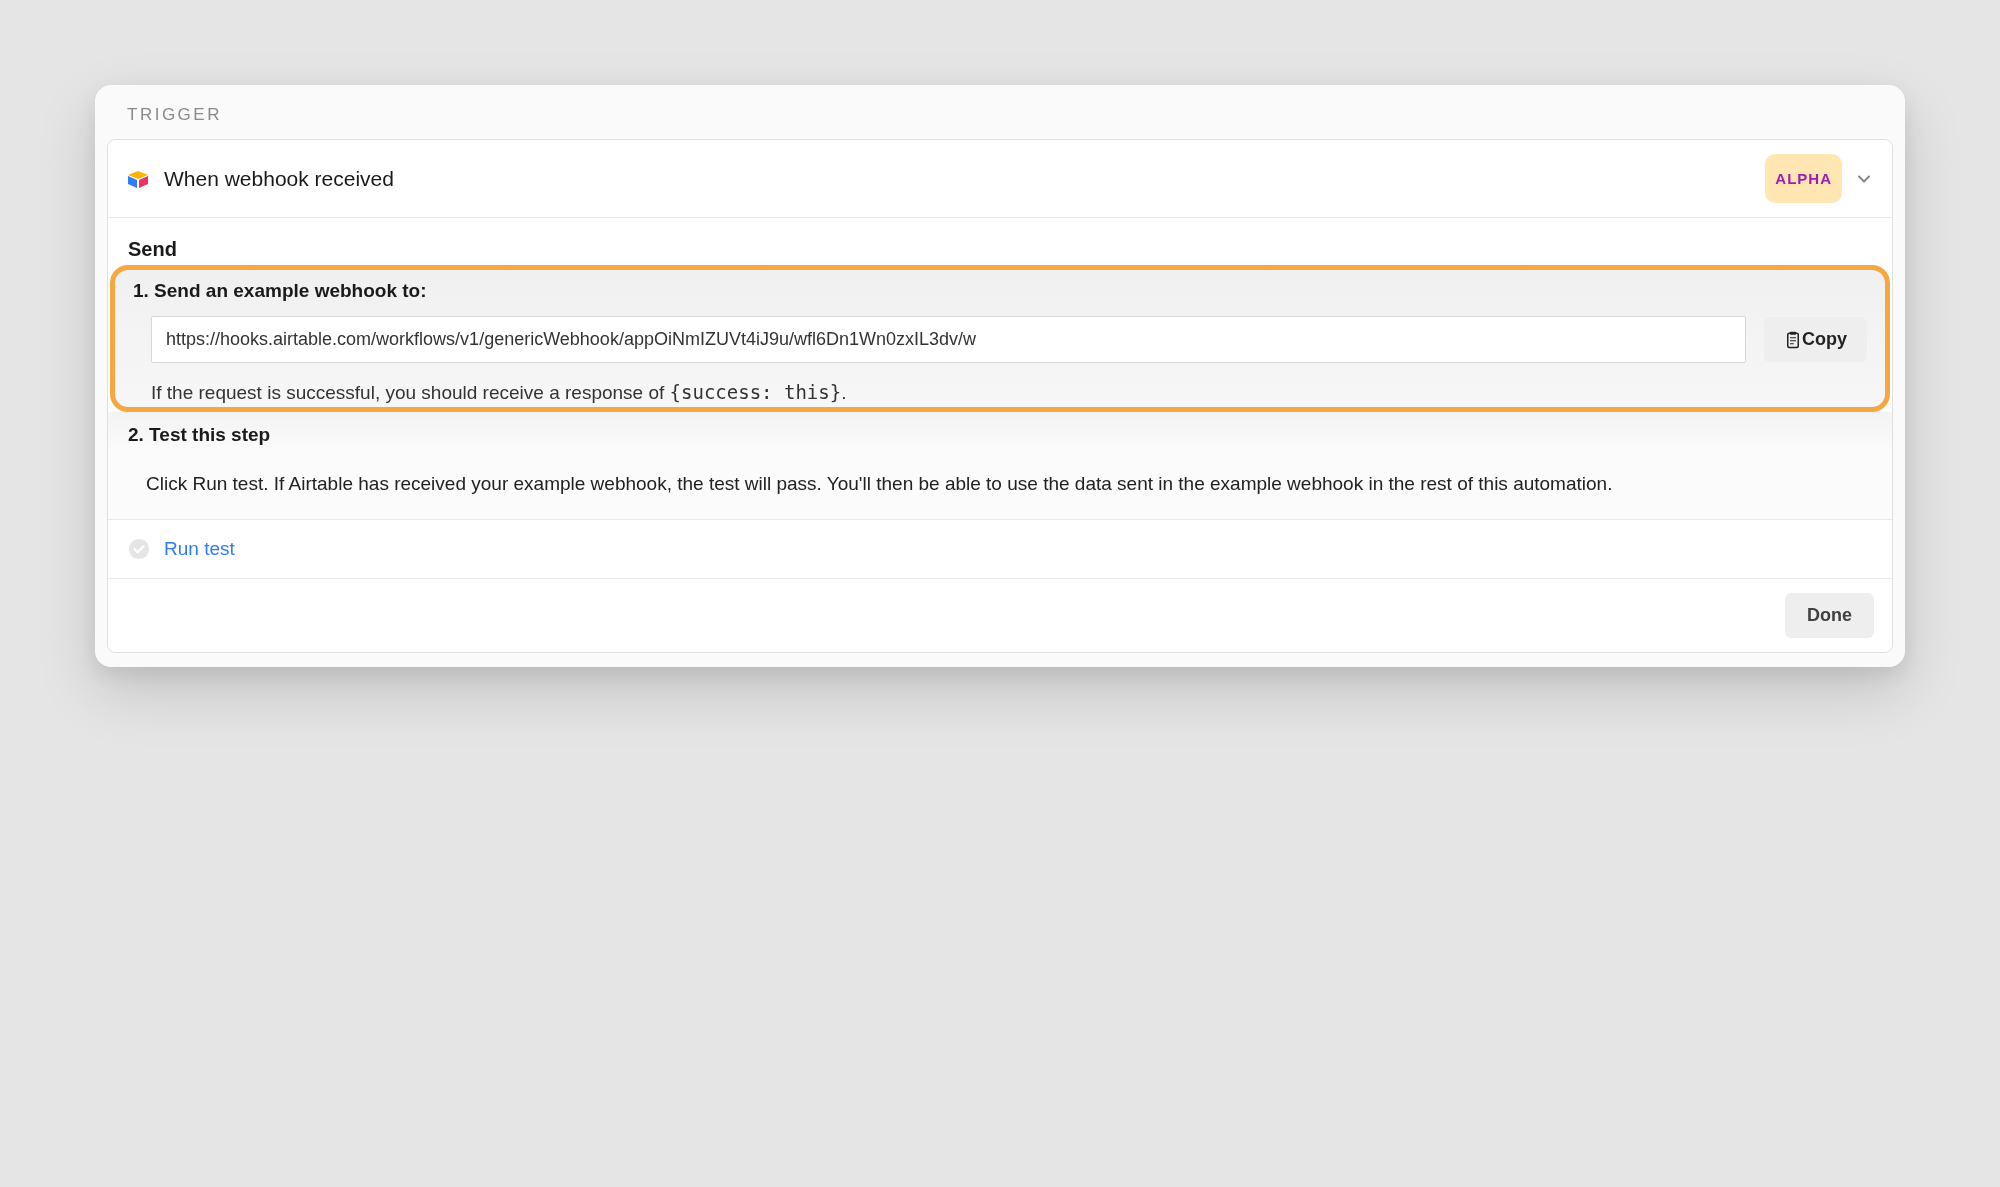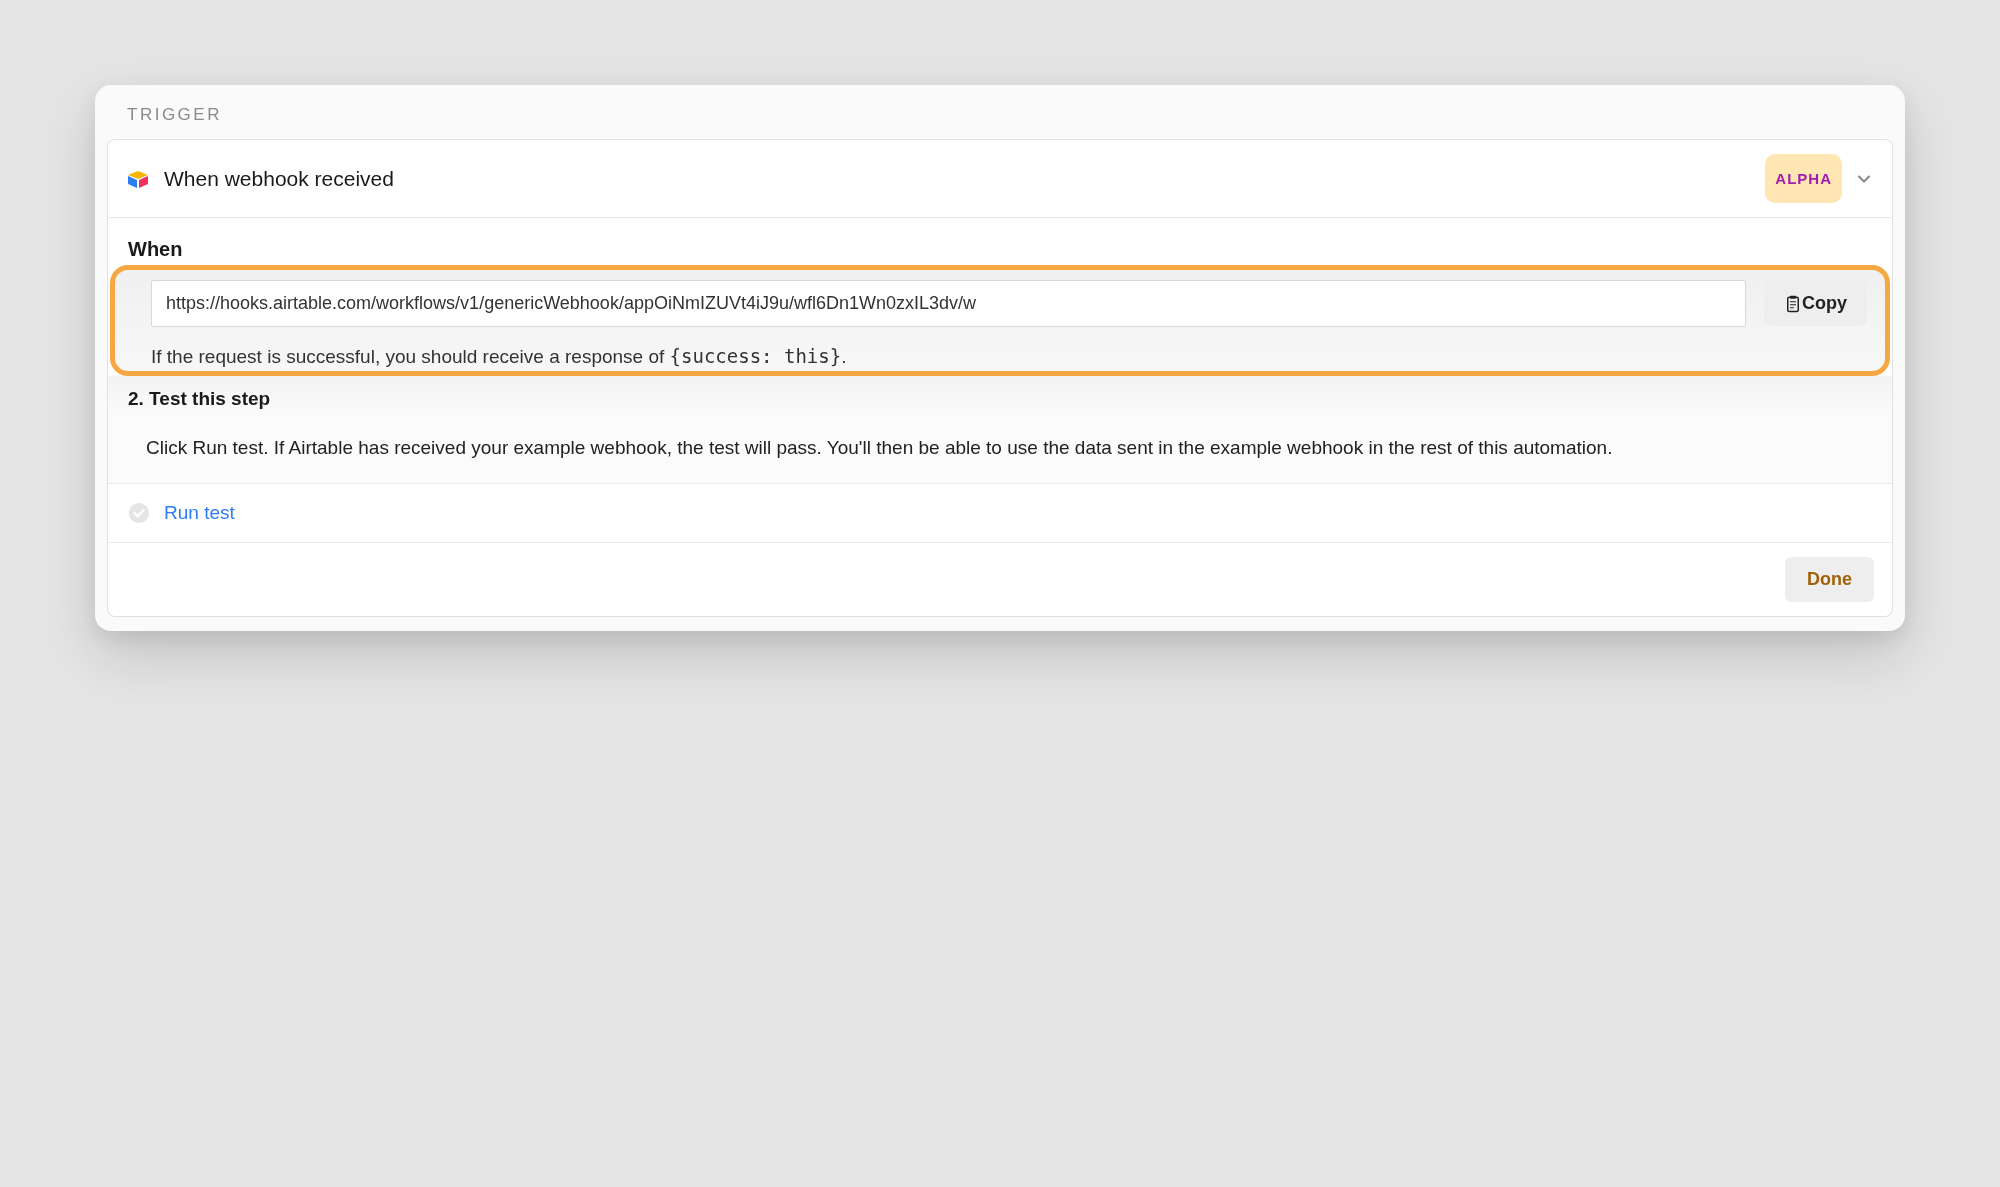--- a/index.html
+++ b/index.html
@@ -170,21 +170,21 @@
       padding: 14px 18px;
     }
     .done-btn {
       background: #eee;
       border: none;
       border-radius: 6px;
       padding: 12px 22px;
       font-size: 18px;
       font-weight: 600;
       cursor: pointer;
-      color: #a16207;
+      color: #404040;
       text-align: right;
     }
     .panel-bottom-spacer {
       height: 14px;
     }
   </style>
 </head>
 <body>
 
 <div class="panel">
@@ -200,23 +200,24 @@
         <polygon points="13,13 22,9 22,17 13,21" fill="#ef3061"></polygon>
       </svg>
       <div class="trigger-title">When webhook received</div>
       <span class="badge">ALPHA</span>
       <svg class="chevron" viewBox="0 0 24 24" fill="none" stroke="currentColor" stroke-width="2.5" stroke-linecap="round" stroke-linejoin="round">
         <polyline points="6 9 12 15 18 9"></polyline>
       </svg>
     </div>
 
     <div class="setup-section">
-      <div class="setup-heading">When</div>
+      <div class="setup-heading">Send</div>
 
       <div class="highlight-box">
+        <div class="step-title">1. Send an example webhook to:</div>
         <div class="url-row">
           <input type="text" class="url-input" readonly="" value="https://hooks.airtable.com/workflows/v1/genericWebhook/appOiNmIZUVt4iJ9u/wfl6Dn1Wn0zxIL3dv/w" style="">
           <button class="copy-btn">
             <svg class="clipboard-icon" viewBox="0 0 24 24" fill="#222">
               <rect x="5" y="3" width="14" height="19" rx="2" fill="none" stroke="#222" stroke-width="2"></rect>
               <rect x="8" y="1" width="8" height="4" rx="1" fill="#222"></rect>
               <line x1="8" y1="9" x2="16" y2="9" stroke="#222" stroke-width="1.5"></line>
               <line x1="8" y1="13" x2="16" y2="13" stroke="#222" stroke-width="1.5"></line>
               <line x1="8" y1="17" x2="13" y2="17" stroke="#222" stroke-width="1.5"></line>
             </svg>

